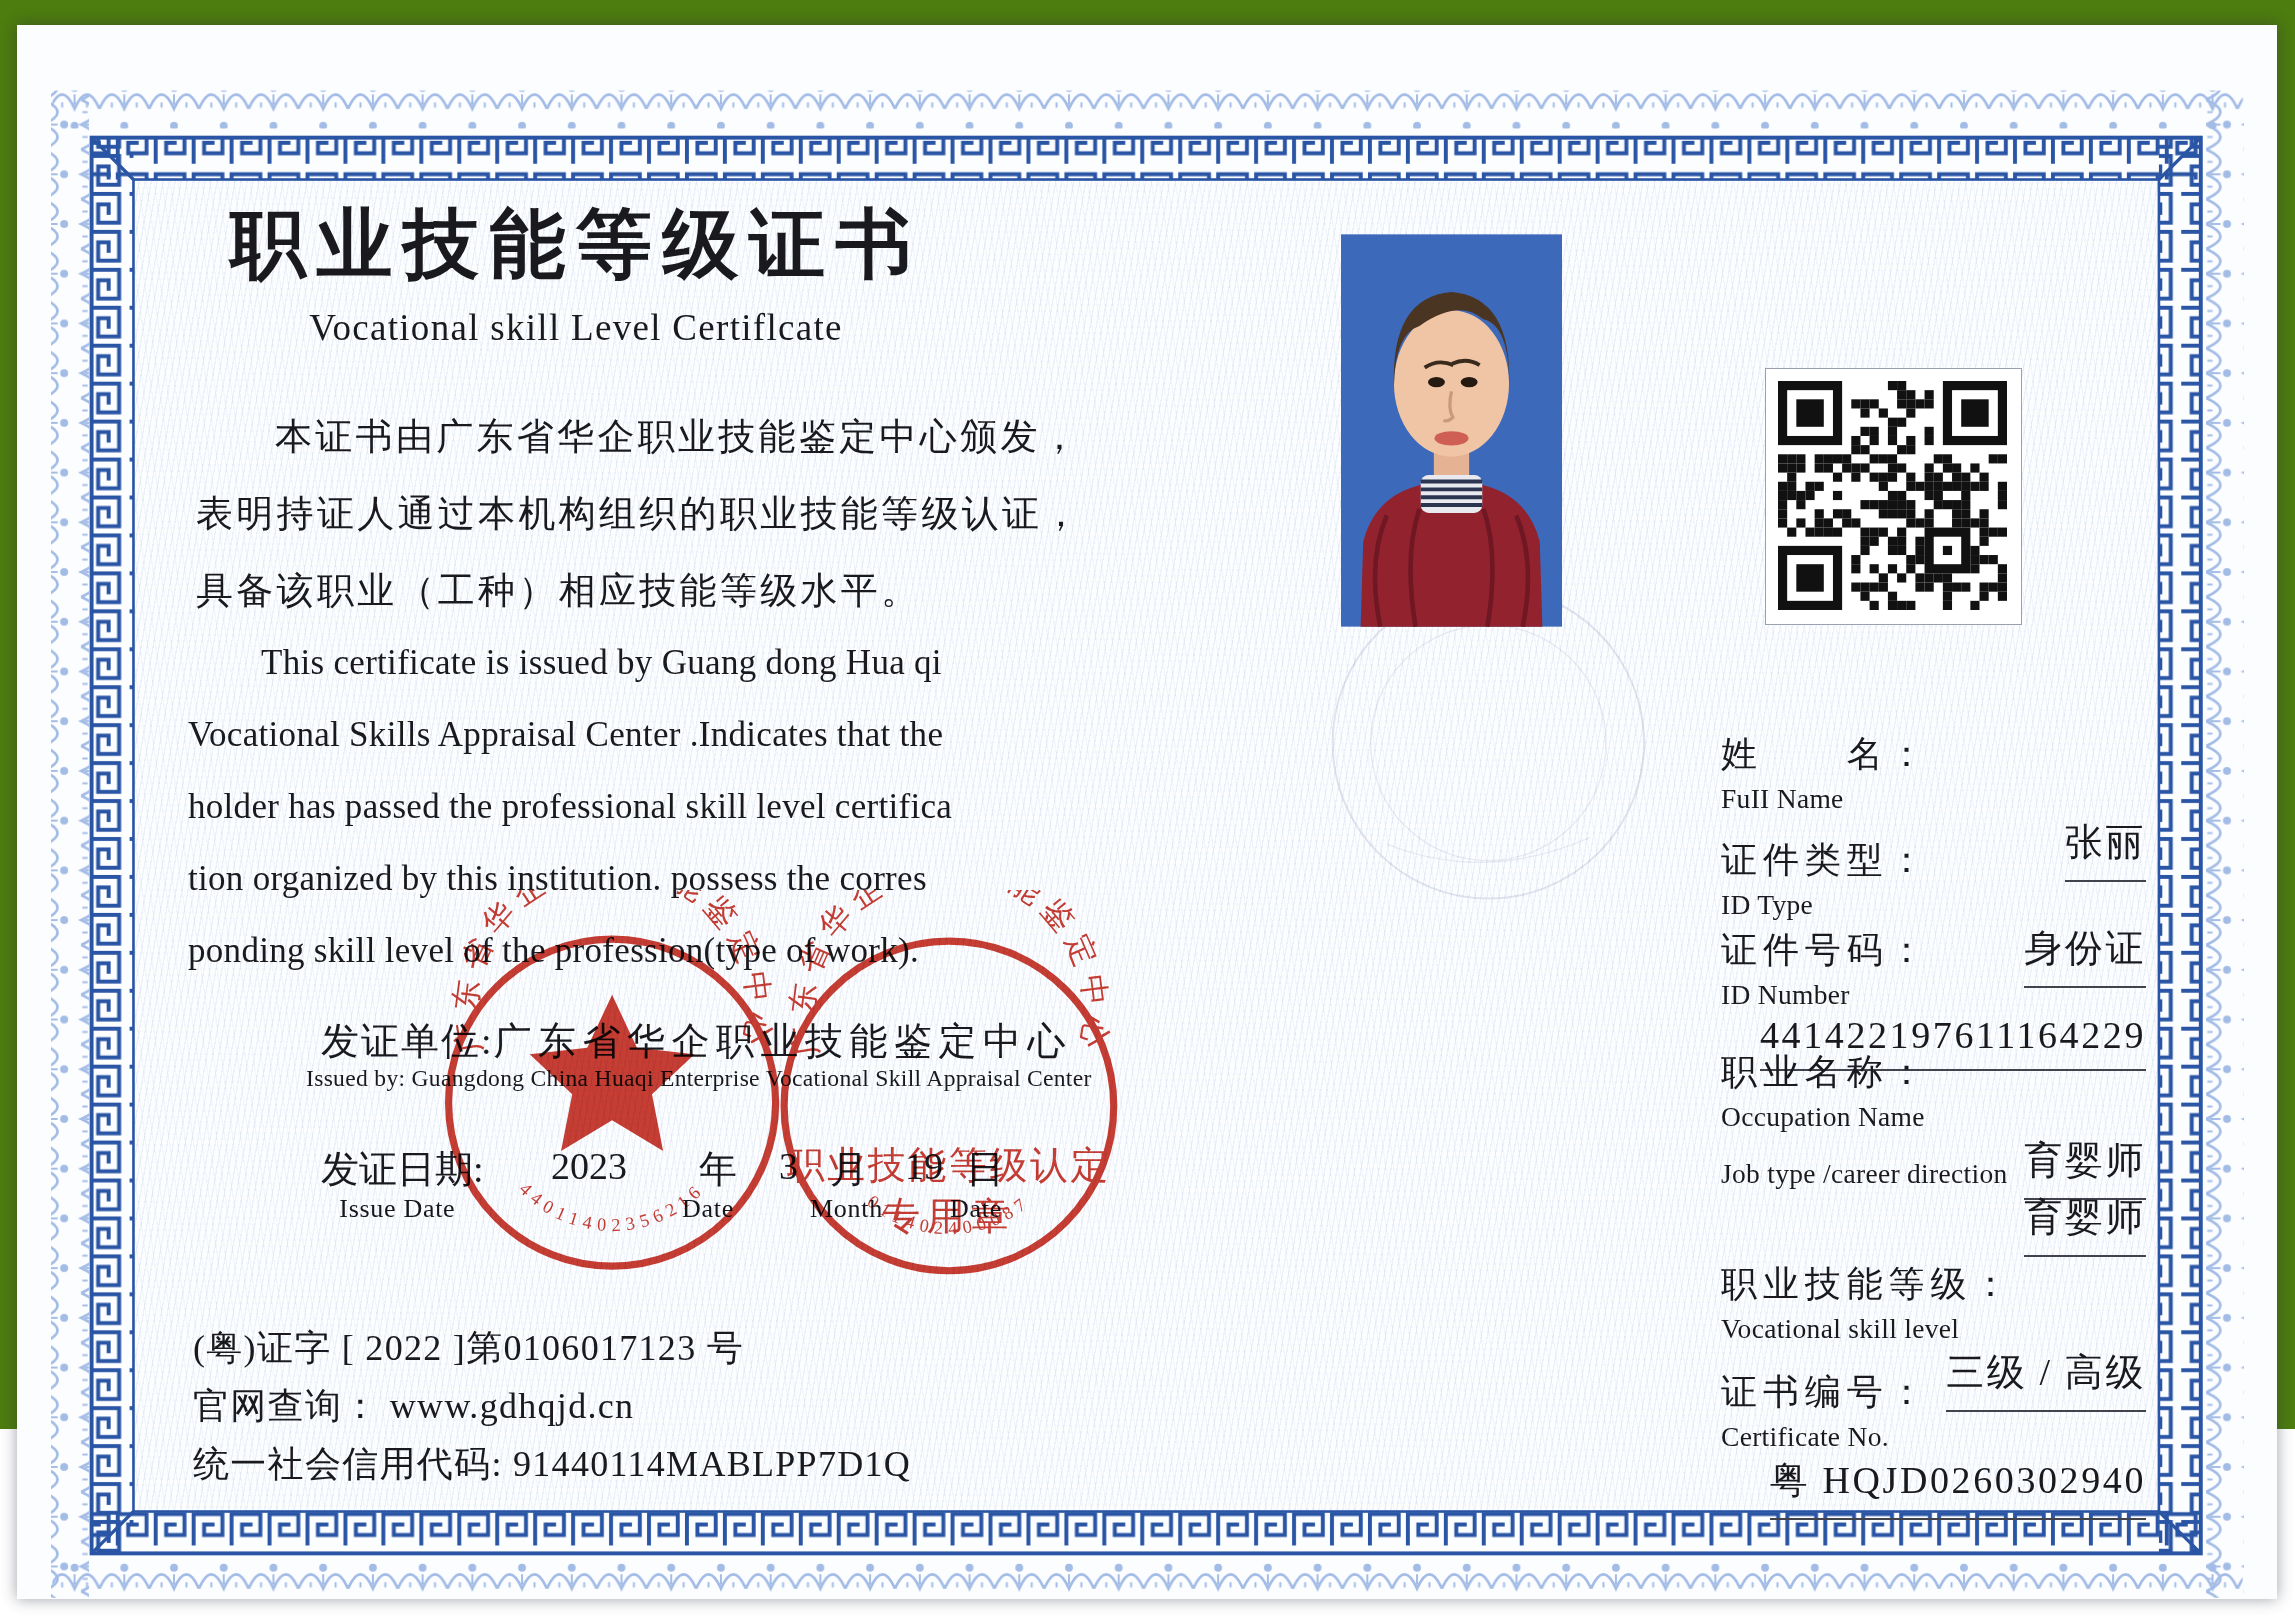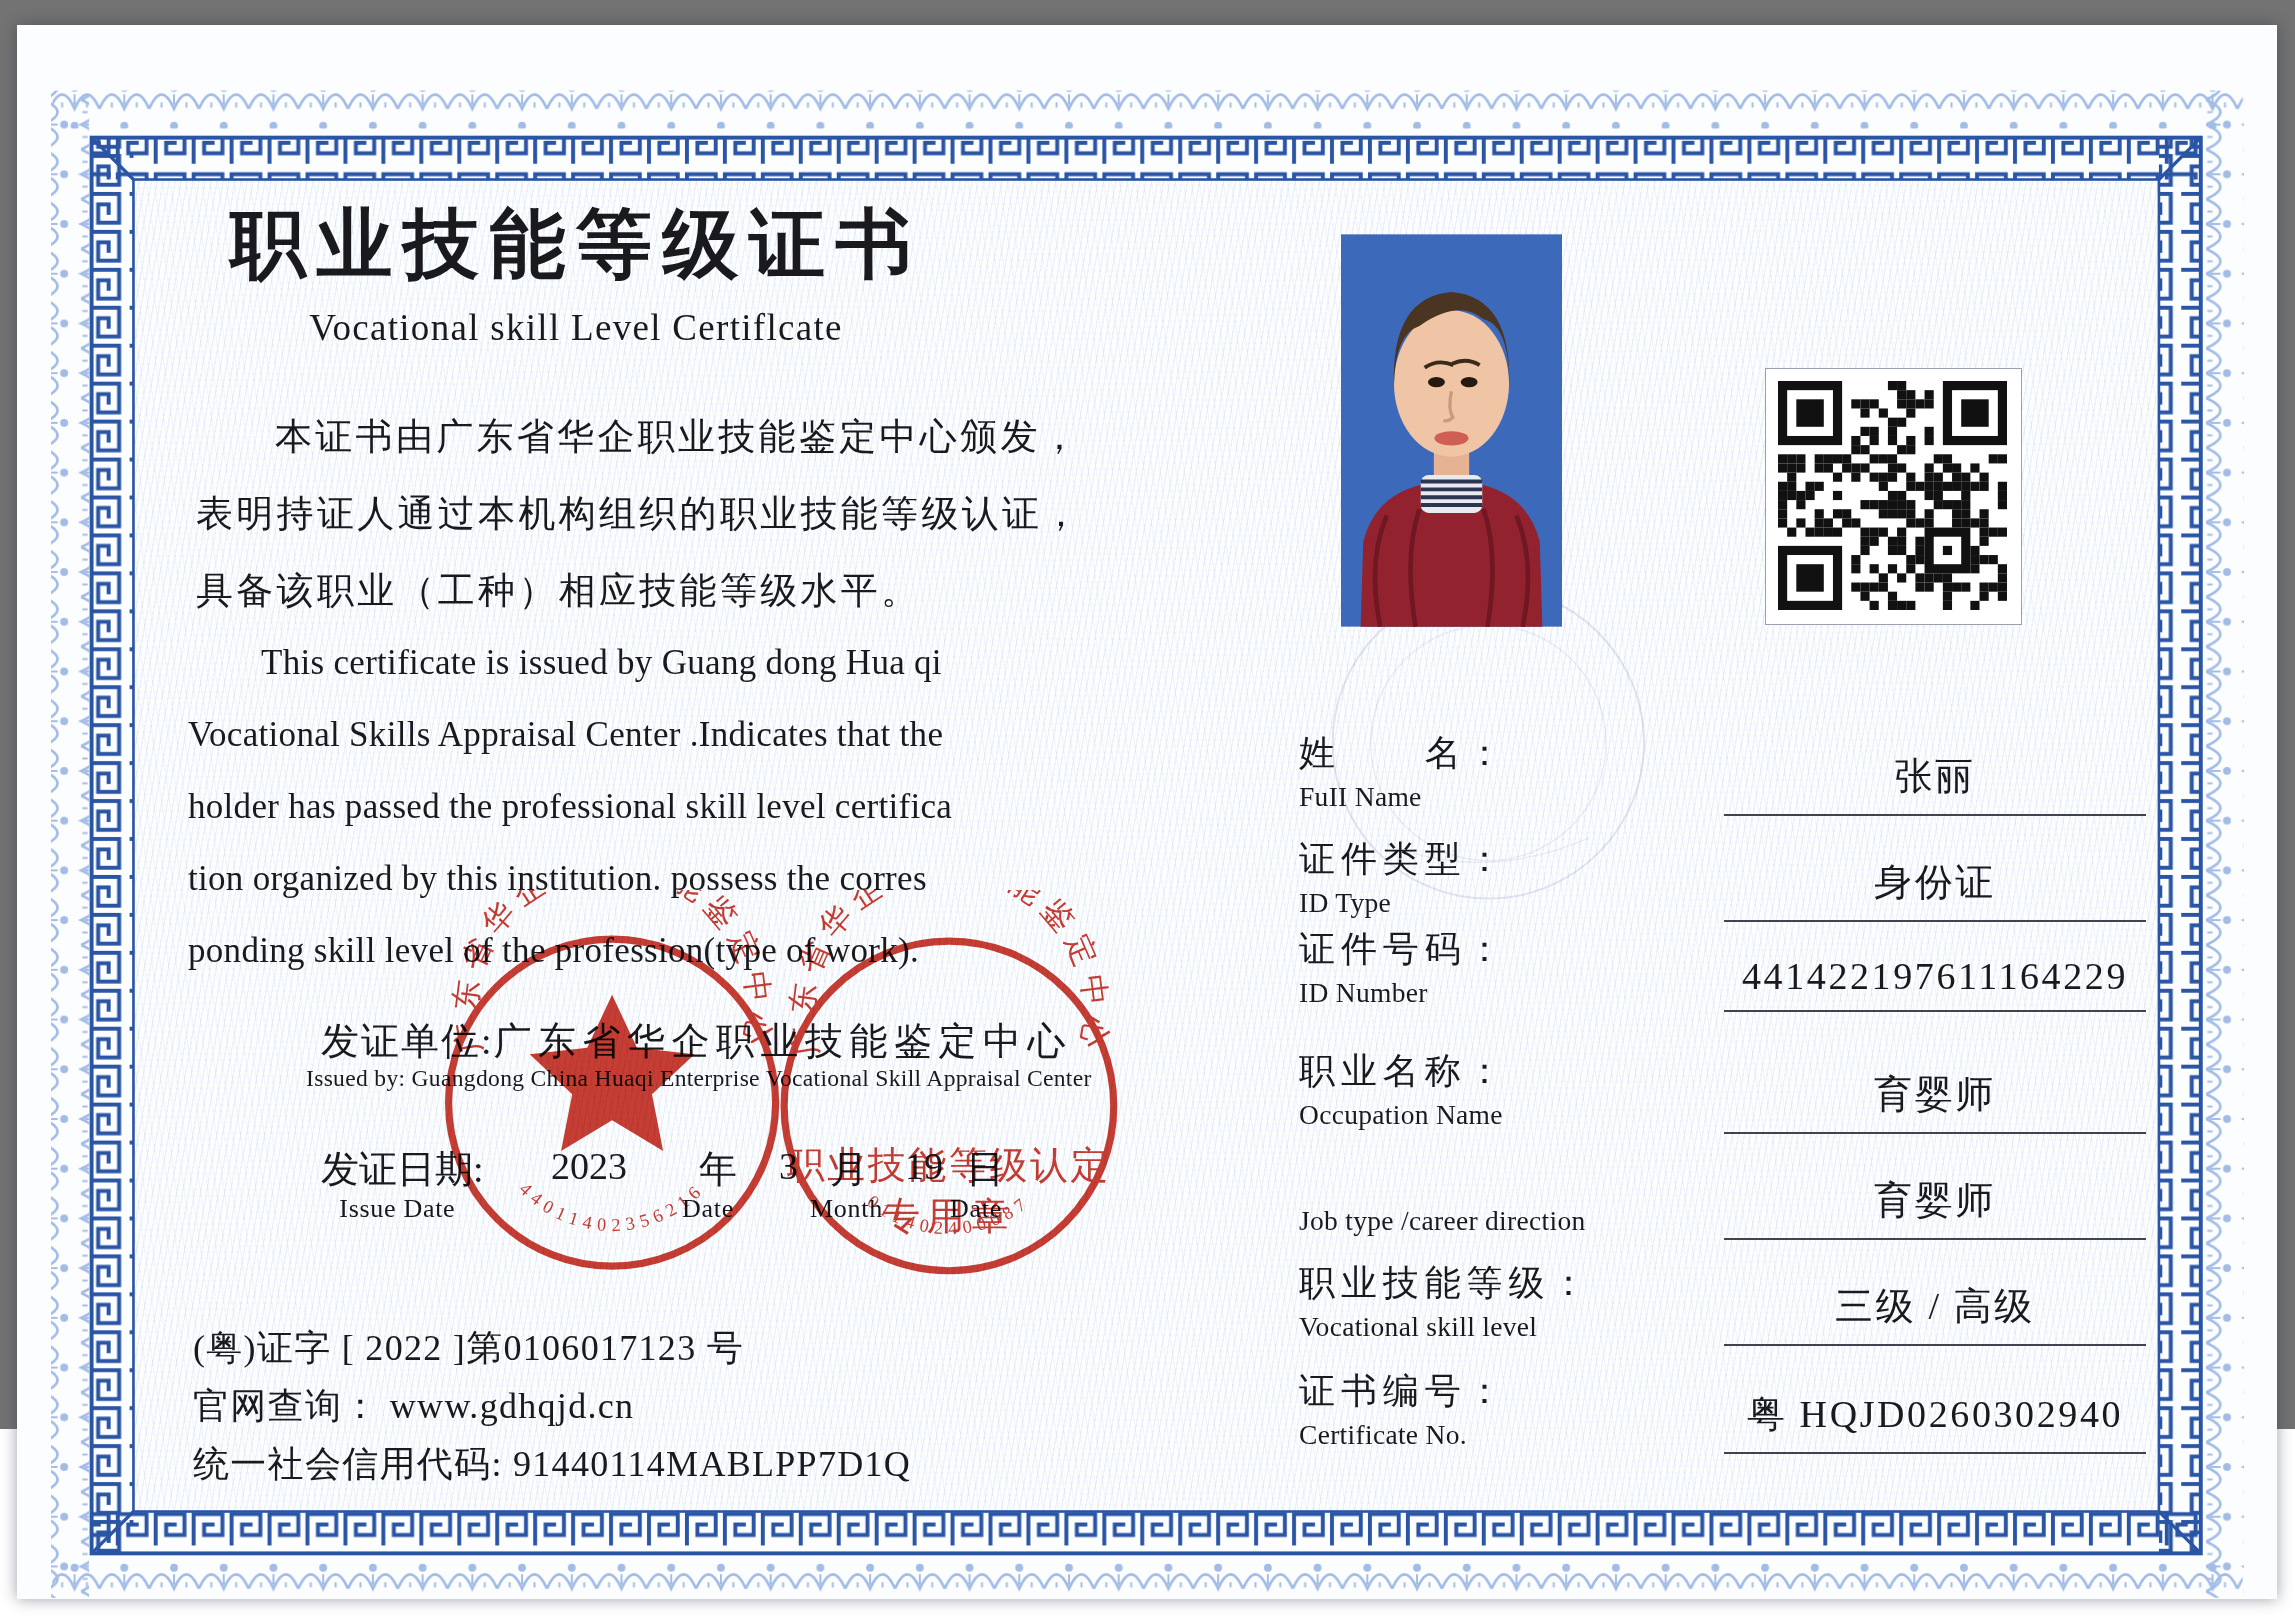--- a/index.html
+++ b/index.html
@@ -1,17 +1,17 @@
 <!DOCTYPE html>
 <html style="font-size:10.5px"><head>
 <meta charset="utf-8">
 <style>
   html,body{margin:0;padding:0;width:2295px;height:1623px;overflow:hidden;
     font-family:"Liberation Serif","DejaVu Serif",serif;color:#1a1a1e;}
-  .scan{position:relative;width:2295px;height:1429px;background:#737373;}
+  .scan{position:relative;width:2295px;height:1429px;background:#4d7c0f;}
   .paper{position:absolute;left:17px;top:25px;width:2260px;height:1574px;
     background:#fcfdff;box-shadow:0 0 14.4px rgba(40,45,60,.45);}
   .texture{position:absolute;left:133px;top:179px;width:2026px;height:1332px;
     background:
       repeating-linear-gradient(100deg, rgba(70,110,185,.085) 0 1.3px, rgba(255,255,255,0) 1.3px 5.9px),
       repeating-linear-gradient(82deg, rgba(70,110,185,.05) 0 1.3px, rgba(255,255,255,0) 1.3px 7.9px);}
   svg.frame{position:absolute;left:0;top:0;}
   .abs{position:absolute;}
   .title-zh{left:157px;top:194px;width:838px;text-align:center;font-size:76px;
     font-weight:600;letter-spacing:10.5px;}
@@ -24,21 +24,21 @@
   .issuer-zh .val{letter-spacing:6.5px;}
   .issuer-en{left:306px;top:1065px;font-size:23.6px;letter-spacing:0.3px;white-space:nowrap;}
   .daterow{left:321px;top:1144px;width:811px;height:79px;font-size:38px;}
   .daterow span{position:absolute;white-space:nowrap;}
   .datesub{font-size:26px;letter-spacing:0.7px;color:#17171b;}
   .footer{left:193px;top:1319px;width:982px;font-size:36px;line-height:58px;letter-spacing:1.3px;}
   .photo-box{left:1341px;top:234px;width:221px;height:393px;}
   .qr-box{left:1765px;top:368px;width:257px;height:257px;background:#fff;
     border:1.3px solid #9aa0ad;box-sizing:border-box;}
   .qr-box svg{position:absolute;left:12.4px;top:12.4px;}
-  .frow{position:absolute;left:1299px;width:847px;height:86px;display:flex;align-items:flex-end;}
+  .frow{position:absolute;left:1299px;width:847px;height:86px;display:flex;align-items:flex-end;flex-direction:column;}
   .flabel{width:425px;flex:none;padding-bottom:2.6px;}
   .flabel .zh{font-size:36px;letter-spacing:5.9px;white-space:nowrap;}
   .flabel .en{font-size:27.5px;margin-top:3.9px;letter-spacing:0.3px;white-space:nowrap;}
   .fval{flex:1;text-align:center;border-bottom:2px solid #43434d;
     padding-bottom:12px;font-size:38px;letter-spacing:2.6px;white-space:nowrap;}
   .stamps{mix-blend-mode:multiply;opacity:.9;}
 </style>
 </head>
 <body>
 

